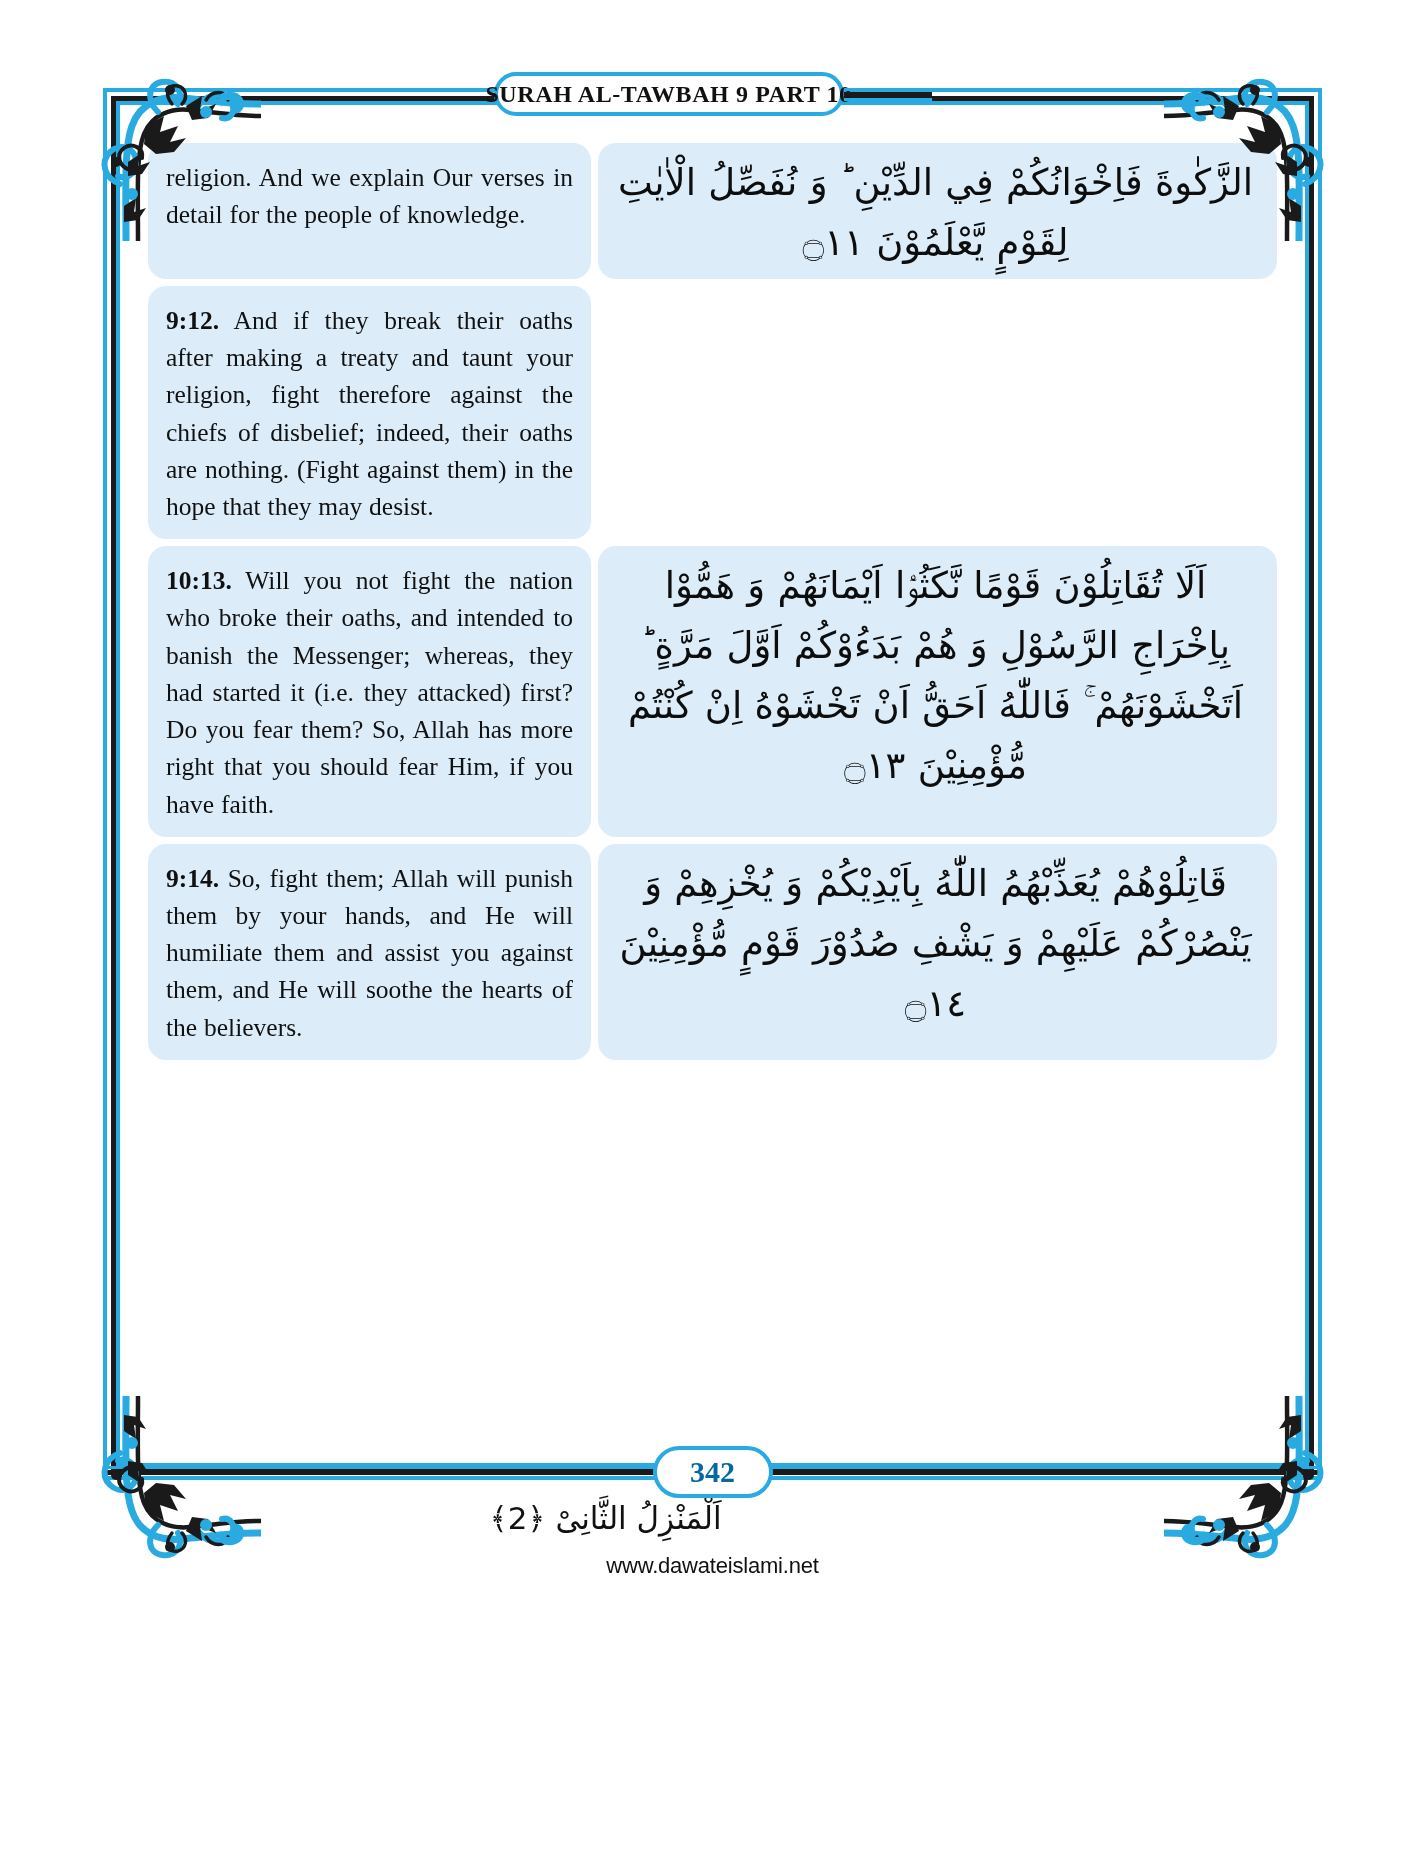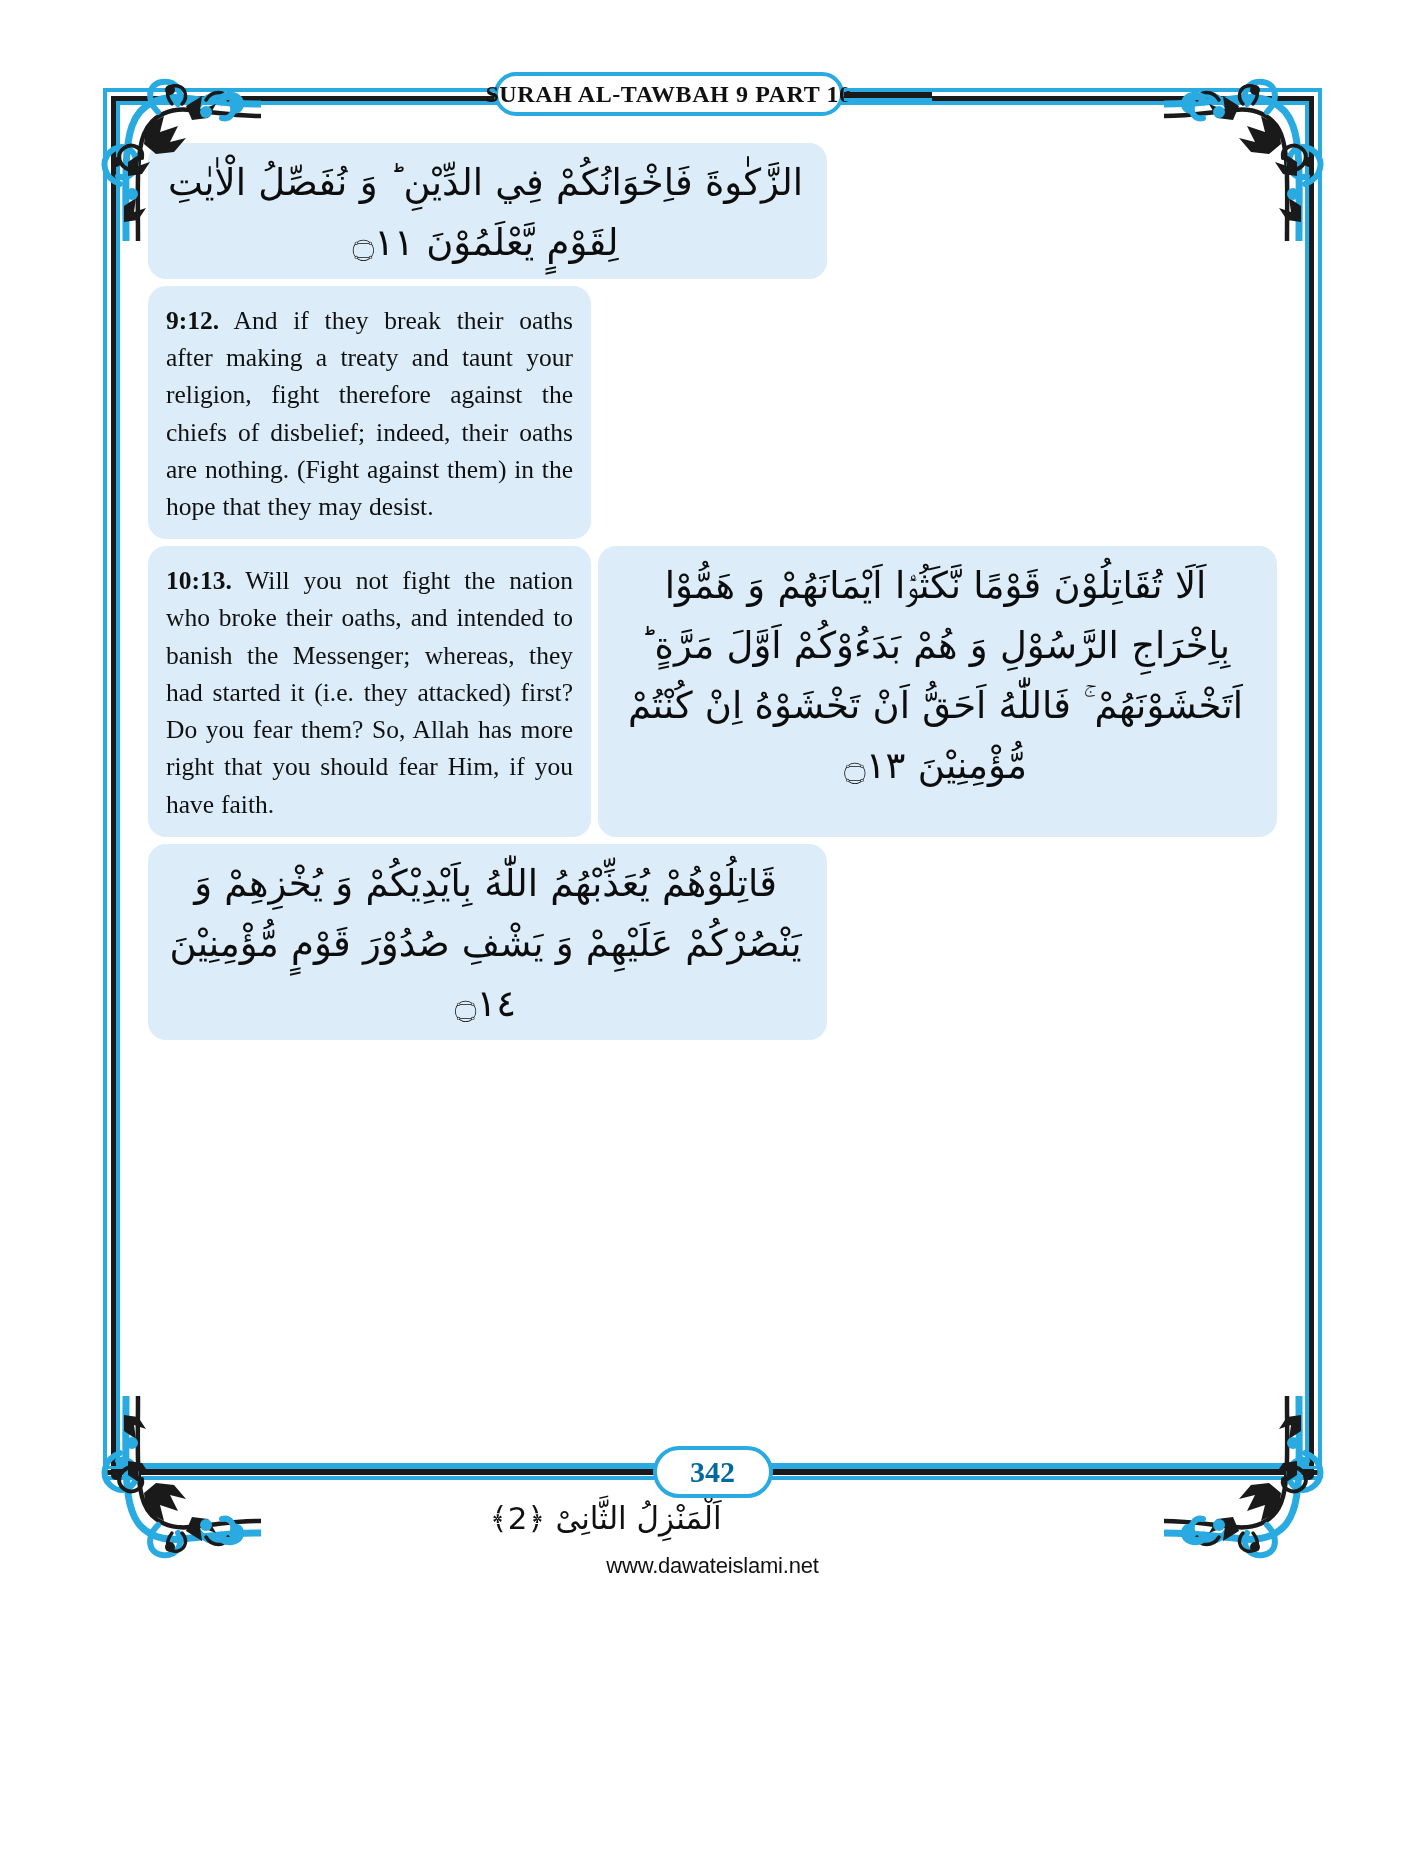--- a/index.html
+++ b/index.html
@@ -370,20 +370,23 @@
     <g fill="#29ABE2">
       <circle cx="120" cy="46" r="6"></circle>
       <circle cx="46" cy="128" r="6"></circle>
       <path d="M132 30 C142 22 158 26 158 38 C158 46 150 50 144 46 C150 42 150 34 142 34 C136 34 134 40 136 44 Z"></path>
     </g>
   </svg>
 
   <div class="content">
 
     <div class="verse-row">
+      <div class="cell cell-en">
+        <div class="en-text"><span class="vnum"></span><span>religion. And we explain Our verses in detail for the people of knowledge.</span></div>
+      </div>
       <div class="cell cell-ar">
         <div class="ar-text">الزَّكٰوةَ فَاِخْوَانُكُمْ فِي الدِّيْنِ ؕ وَ نُفَصِّلُ الْاٰيٰتِ لِقَوْمٍ يَّعْلَمُوْنَ ۝١١</div>
       </div>
     </div>
 
     <div class="verse-row">
       <div class="cell cell-en">
         <div class="en-text"><span class="vnum">9:12.</span><span> And if they break their oaths after making a treaty and taunt your religion, fight therefore against the chiefs of disbelief; indeed, their oaths are nothing. (Fight against them) in the hope that they may desist.</span></div>
       </div>
     </div>
@@ -391,20 +394,23 @@
     <div class="verse-row">
       <div class="cell cell-en">
         <div class="en-text"><span class="vnum">10:13.</span><span> Will you not fight the nation who broke their oaths, and intended to banish the Messenger; whereas, they had started it (i.e. they attacked) first? Do you fear them? So, Allah has more right that you should fear Him, if you have faith.</span></div>
       </div>
       <div class="cell cell-ar">
         <div class="ar-text">اَلَا تُقَاتِلُوْنَ قَوْمًا نَّكَثُوْۤا اَيْمَانَهُمْ وَ هَمُّوْا بِاِخْرَاجِ الرَّسُوْلِ وَ هُمْ بَدَءُوْكُمْ اَوَّلَ مَرَّةٍ ؕ اَتَخْشَوْنَهُمْ ۚ فَاللّٰهُ اَحَقُّ اَنْ تَخْشَوْهُ اِنْ كُنْتُمْ مُّؤْمِنِيْنَ ۝١٣</div>
       </div>
     </div>
 
     <div class="verse-row">
+      <div class="cell cell-en">
+        <div class="en-text"><span class="vnum">9:14.</span><span> So, fight them; Allah will punish them by your hands, and He will humiliate them and assist you against them, and He will soothe the hearts of the believers.</span></div>
+      </div>
       <div class="cell cell-ar">
         <div class="ar-text">قَاتِلُوْهُمْ يُعَذِّبْهُمُ اللّٰهُ بِاَيْدِيْكُمْ وَ يُخْزِهِمْ وَ يَنْصُرْكُمْ عَلَيْهِمْ وَ يَشْفِ صُدُوْرَ قَوْمٍ مُّؤْمِنِيْنَ ۝١٤</div>
       </div>
     </div>
 
 
   </div>
 
   <div class="footer-rule">
     <div class="f-top"></div>

